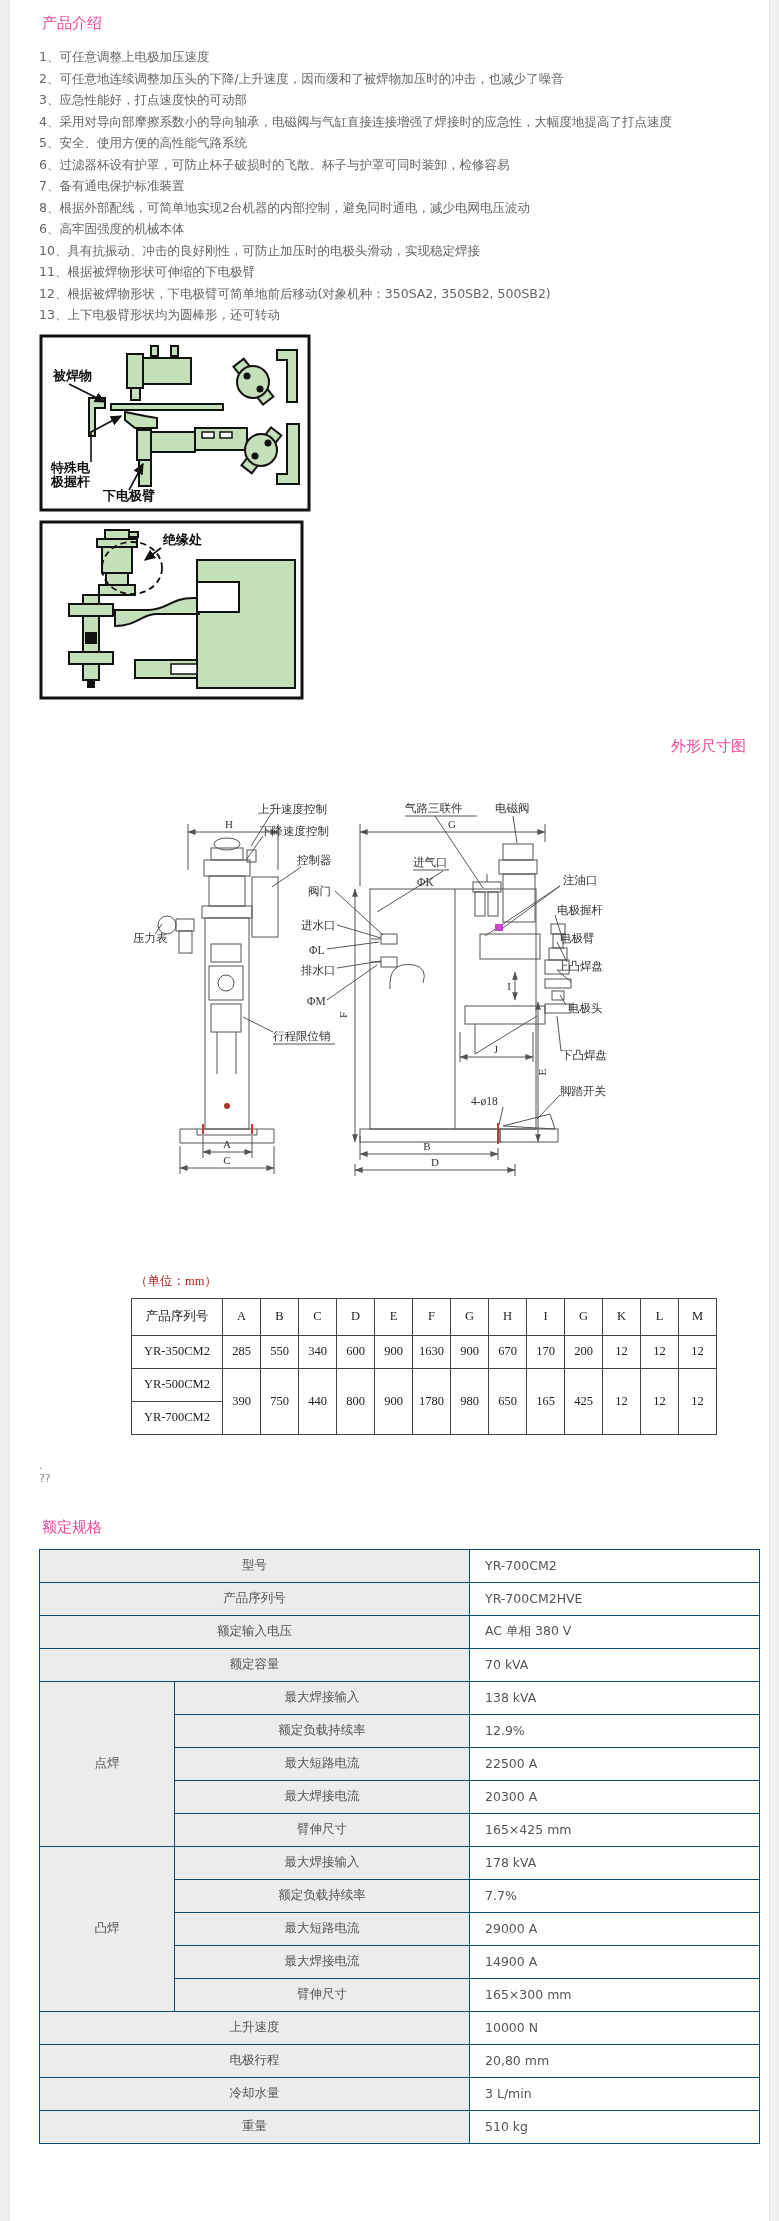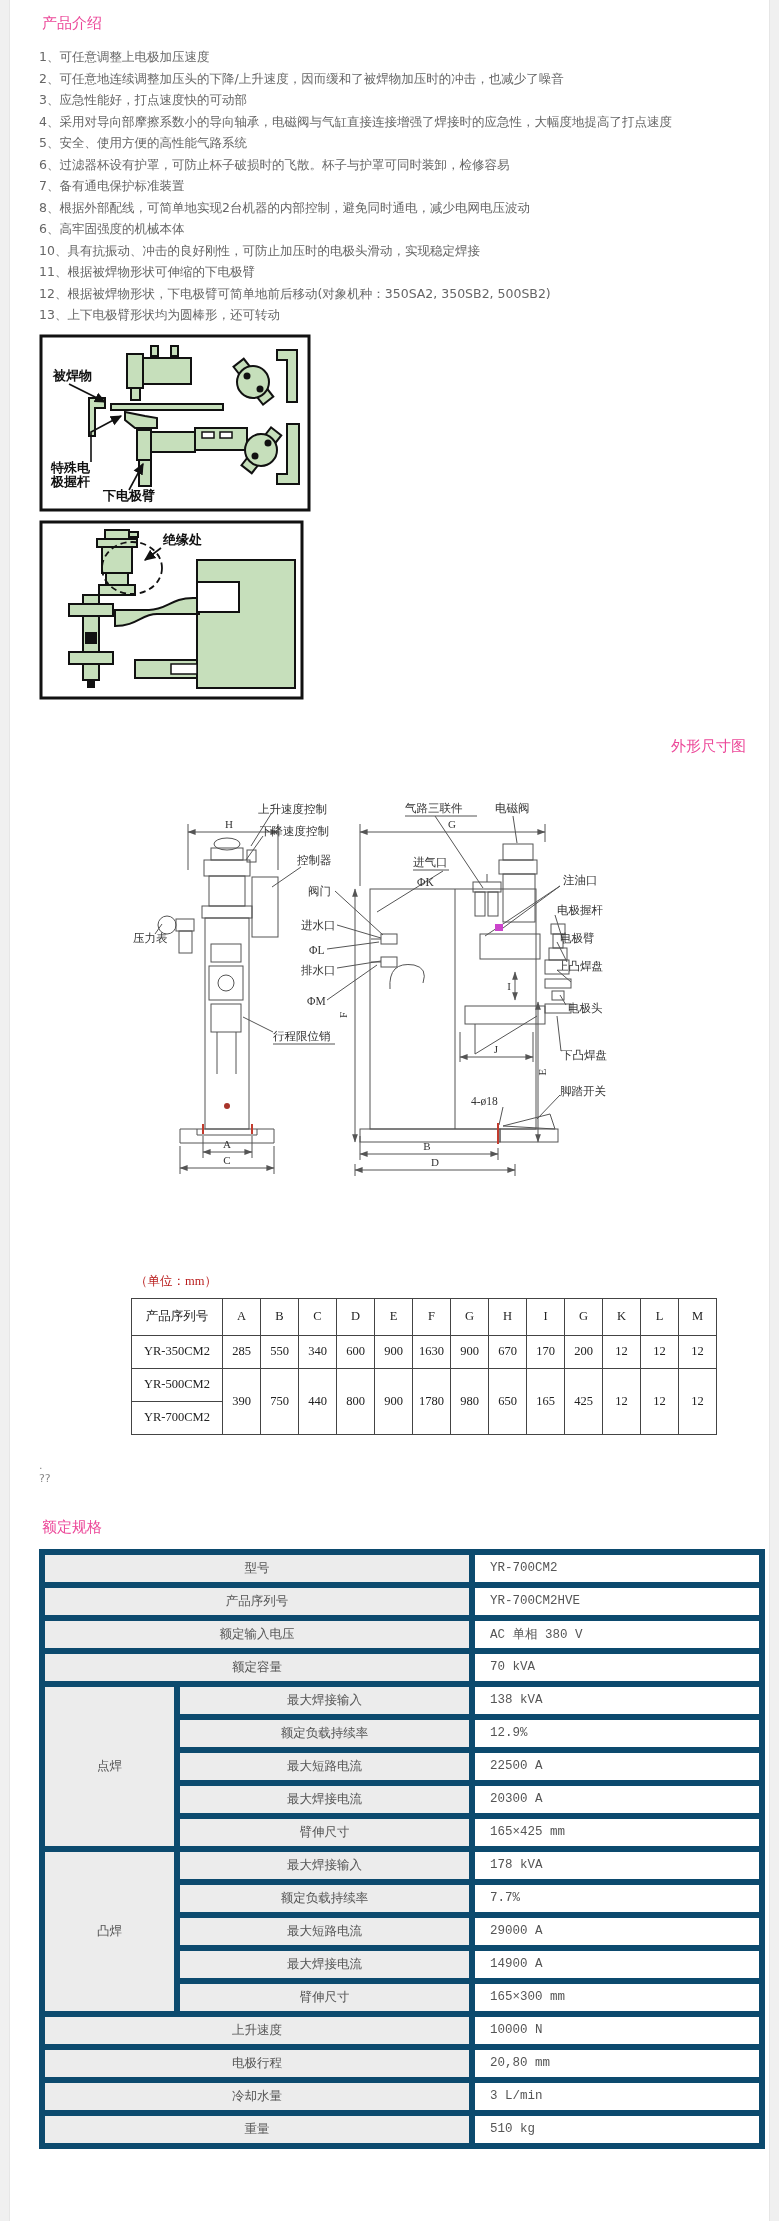--- a/index.html
+++ b/index.html
@@ -68,25 +68,24 @@
   h2.sec.specs{margin-top:32px;}
   table.spec-table{
     border-collapse:collapse;
     margin-top:12px;
     width:720px;
     font-size:12.5px;
     color:#555;
     table-layout:fixed;
   }
   table.spec-table td{
-    border:6px solid #0c4a6e;
+    border:1px solid #0c4a6e;
     height:33px;
     box-sizing:border-box;
     overflow:hidden;
-    font-family:Liberation Mono, monospace;
   }
   table.spec-table td.lbl,
   table.spec-table td.grp{
     background:#ececec;
     text-align:center;
   }
   table.spec-table td.val{
     background:#fff;
     padding-left:15px;
     text-align:left;

